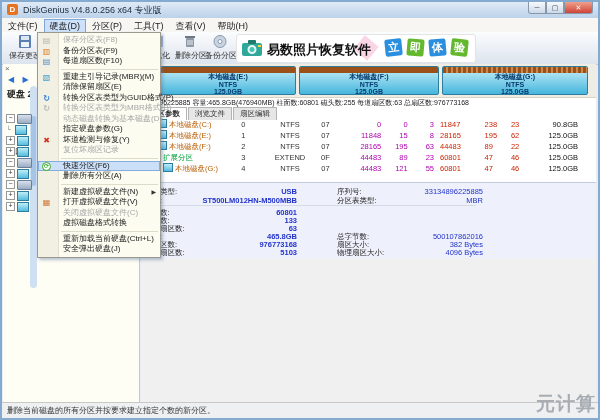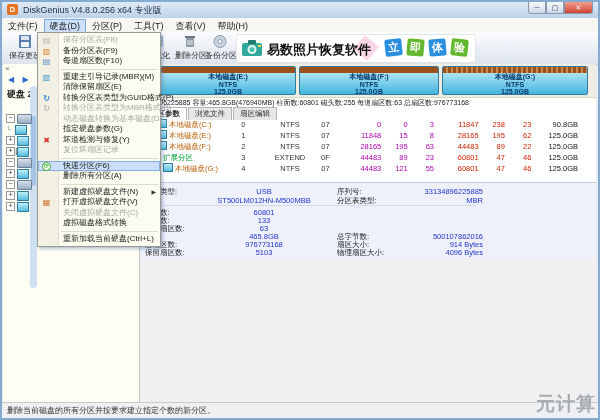--- a/index.html
+++ b/index.html
@@ -64,28 +64,28 @@
   #ptable{position:absolute;left:0;top:55px;right:0;height:63px;font-size:7.5px;}
   table{border-collapse:collapse;width:440px;table-layout:fixed;}
   th{font-weight:normal;background:linear-gradient(#fdfdfd,#e7e7e7);border:1px solid #c6c6c6;height:10px;padding:0;color:#222;}
   td{height:10px;padding:0 3px;white-space:nowrap;overflow:hidden;}
   td.name{padding-left:16px;color:var(--row-name,#b85c00);}
   tr.extended td.name{color:var(--extend-green,#00a33a);padding-left:10px;}
   tr.logical td.name{padding-left:22px;}
   .pticon{display:inline-block;width:8px;height:7px;background:linear-gradient(#bfeef8,#55bcde);border:1px solid #2e7d9e;margin-right:2px;vertical-align:-1px;}
   tr.extended .pticon{background:linear-gradient(#c8f0c0,#5fc050);border-color:#2c8c2c;}
   .num-s{color:var(--start-num,#b000b0);text-align:right;}
-  .num-e{color:var(--end-num,#cc2200);text-align:right;margin-top:24px;}
+  .num-e{color:var(--end-num,#cc2200);text-align:left;margin-top:24px;}
   .ctr{text-align:center;color:#333;}
   .cap-col{text-align:right;color:#111;}
   
   #details{position:absolute;left:0;top:118px;right:0;height:76px;background:#eef1fb;border-top:1px solid #c2cbdc;font-size:7.5px;}
   .drow{position:absolute;left:0;right:0;height:9px;}
   .dl1{position:absolute;left:4px;color:#222;white-space:nowrap;}
-  .dv1{position:absolute;left:75px;width:96px;text-align:center;color:var(--value-blue,#2233cc);white-space:nowrap;}
+  .dv1{position:absolute;left:60px;width:96px;text-align:right;color:var(--value-blue,#2233cc);white-space:nowrap;font-weight:bold;}
   .dl2{position:absolute;left:196px;color:#222;white-space:nowrap;}
   .dv2{position:absolute;left:268px;width:74px;text-align:right;color:var(--value-blue,#2233cc);white-space:nowrap;}
   #dsep{position:absolute;left:2px;right:120px;top:22px;border-top:1px solid #d5dae8;}
   #mainfill{position:absolute;left:0;top:194px;right:0;bottom:0;background:#f0f0f0;}
   
   #statusbar{position:absolute;left:0;right:0;bottom:0;height:16px;background:#eef0f2;border-top:1px solid #c8c8c8;
     font-size:8px;color:#333;line-height:15px;padding-left:5px;box-sizing:border-box;}
   
   #dropmenu{position:absolute;left:35px;top:30px;width:122px;background:#fcfcf0;border:1px solid #9a9a90;
     box-shadow:2px 2px 3px rgba(90,120,160,.45);z-index:10;padding:2px 0;}
@@ -339,21 +339,21 @@
       <div class="drow" style="top:49px;">
           <span class="dl1">容量:</span>
           <span class="dv1">465.8GB</span>
           <span class="dl2">总字节数:</span>
           <span class="dv2">500107862016</span>
         </div>
       <div class="drow" style="top:57px;">
           <span class="dl1">总扇区数:</span>
           <span class="dv1">976773168</span>
           <span class="dl2">扇区大小:</span>
-          <span class="dv2">914 Bytes</span>
+          <span class="dv2">382 Bytes</span>
         </div>
       <div class="drow" style="top:65px;">
           <span class="dl1">保留扇区数:</span>
           <span class="dv1">5103</span>
           <span class="dl2">物理扇区大小:</span>
           <span class="dv2">4096 Bytes</span>
         </div>
     </div>
     <div id="mainfill"></div>
   </div>
@@ -375,20 +375,21 @@
     <div class="msep"></div>
     <div class="mitem hl"><span class="mi round">⟳</span><span>快速分区(F6)</span></div>
     <div class="mitem"><span>删除所有分区(A)</span></div>
     <div class="msep"></div>
     <div class="mitem"><span>新建虚拟硬盘文件(N)</span><span class="arrow">▶</span></div>
     <div class="mitem"><span class="mi" style="color:#d07030">▦</span><span>打开虚拟硬盘文件(V)</span></div>
     <div class="mitem disabled"><span>关闭虚拟硬盘文件(C)</span></div>
     <div class="mitem"><span>虚拟磁盘格式转换</span></div>
     <div class="msep"></div>
     <div class="mitem"><span>重新加载当前硬盘(Ctrl+L)</span></div>
+    <div class="mitem"><span>安全弹出硬盘(J)</span></div>
   </div>
 
   <div id="statusbar">
     <span>删除当前磁盘的所有分区并按要求建立指定个数的新分区。</span>
   </div>
 
   <div id="watermark">元计算</div>
 </div>
 
 </body></html>

